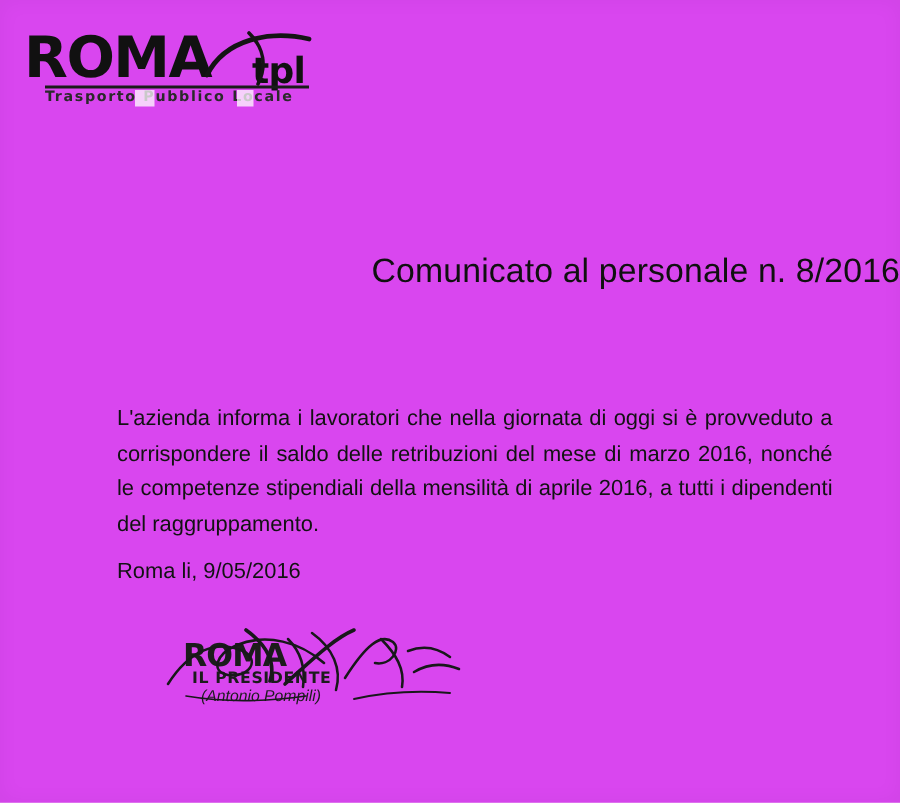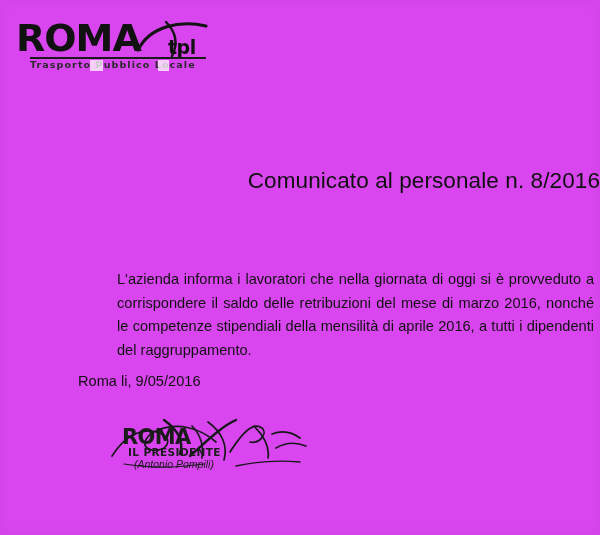--- a/index.html
+++ b/index.html
@@ -54,21 +54,21 @@
     color: #111;
     line-height: 40px;
     white-space: nowrap;
   }
   .logo-tpl {
     position: absolute;
     left: 152px;
     top: 19px;
     font-family: "DejaVu Sans", sans-serif;
     font-weight: bold;
-    font-size: 19px;
+    font-size: 24px;
     color: #111;
     line-height: 21px;
     letter-spacing: -0.5px;
   }
   .logo-swoosh {
     position: absolute;
     left: 120px;
     top: 2px;
     width: 78px;
     height: 40px;
@@ -116,21 +116,20 @@
   
   .doc-body {
     position: absolute;
     left: 78px;
     top: 268px;
     width: 477px;
     font-size: 14.6px;
     line-height: 23.6px;
     text-align: justify;
     color: #121212;
-    margin-left: 39px;
   }
   .doc-body p {
     margin: 0;
   }
 
   .doc-date {
     position: absolute;
     left: 78px;
     top: 371px;
     font-size: 14.6px;

